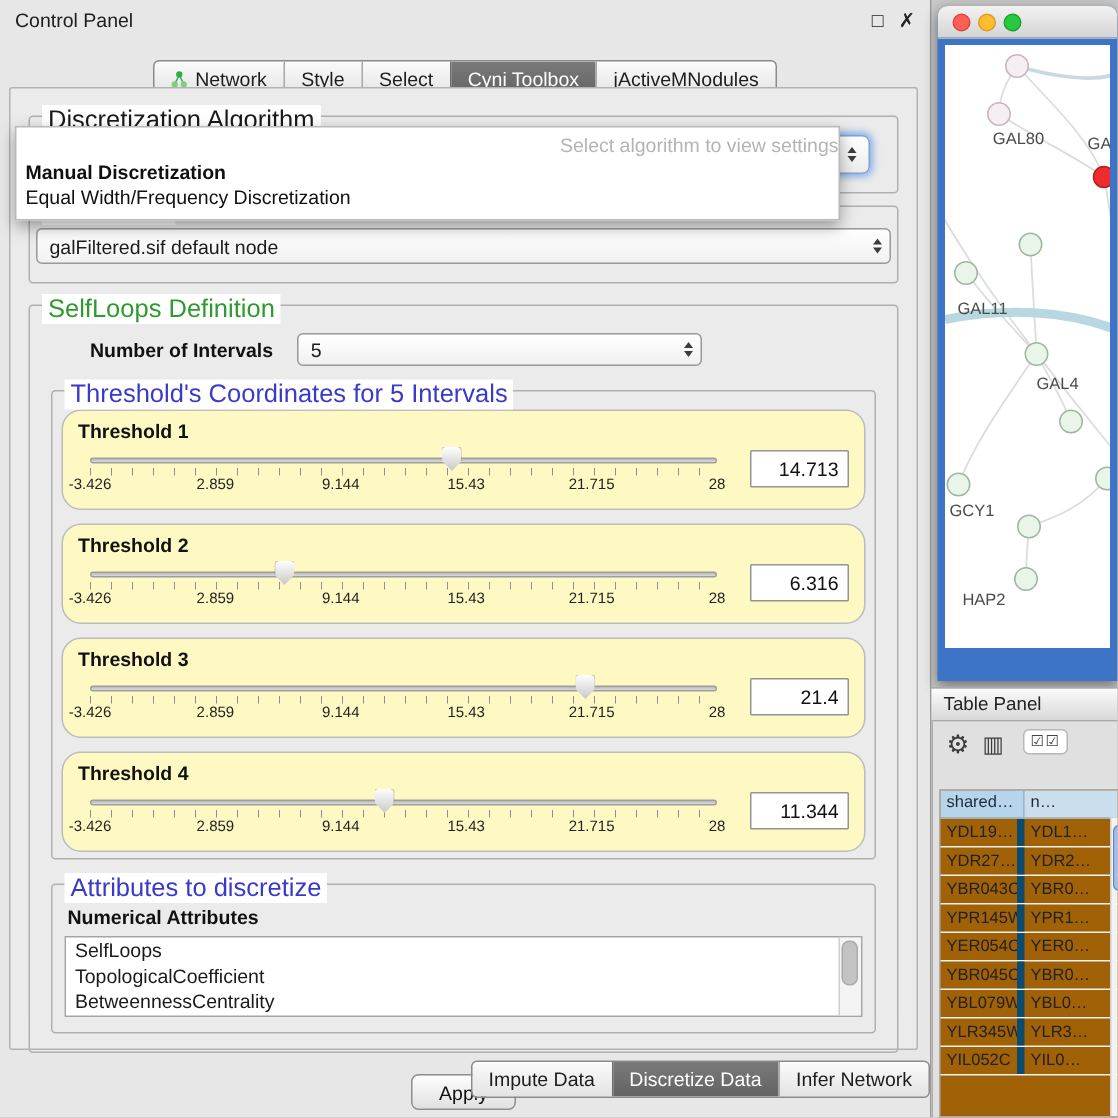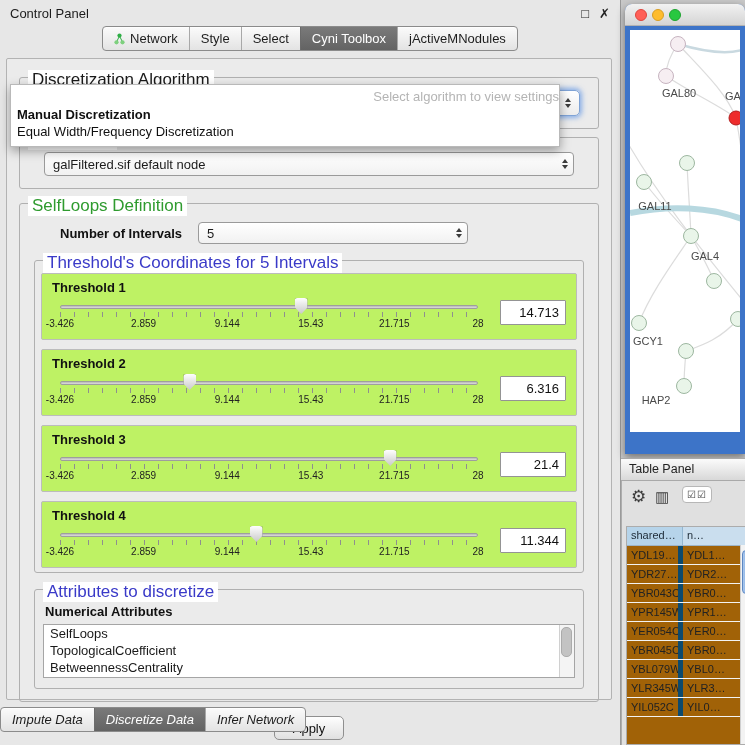--- a/index.html
+++ b/index.html
@@ -7,21 +7,21 @@
   #stage{position:relative;width:745px;height:745px;background:#c9c9c9;}
 
   
   .control-panel{position:absolute;left:0;top:0;width:620px;height:745px;
     background:#e7e7e7;border-right:1px solid #9a9a9a;}
   .cp-titlebar{height:26px;display:flex;align-items:center;padding:0 10px;font-size:13px;color:#1c1c1c;}
   .cp-title{flex:1;}
   .win-icons{display:flex;gap:10px;font-size:13px;color:#222;}
   .win-icons span{cursor:default;}
 
-  .tabbar-wrap{display:flex;justify-content:center;margin-top:0;}
+  .tabbar-wrap{display:flex;justify-content:center;margin-top:14px;}
   .segmented{display:inline-flex;border:1px solid #8b8b8b;border-radius:4px;overflow:hidden;
     background:linear-gradient(#fbfbfb,#e3e3e3);box-shadow:0 1px 1px rgba(255,255,255,.7) inset;}
   .segment{padding:4px 11px;font-size:13px;color:#1d1d1d;border-left:1px solid #a8a8a8;
     display:flex;align-items:center;gap:5px;white-space:nowrap;}
   .segment:first-child{border-left:none;}
   .segment.selected{background:linear-gradient(#7a7a7a,#636363);color:#fff;border-left-color:#6b6b6b;}
   .net-icon{display:inline-flex;}
 
   .inner{position:absolute;left:6px;top:58px;width:606px;height:642px;
     border:1px solid #b3b3b3;border-radius:2px;background:#ebebeb;padding-top:18px;box-sizing:border-box;}
@@ -43,29 +43,29 @@
   .algo-combo-cap{position:absolute;left:550px;top:90px;width:30px;height:26px;border-radius:5px;
     background:linear-gradient(#ffffff,#ececec);border:1px solid #7fa3d6;
     box-shadow:0 0 5px 2px rgba(105,155,230,.75);z-index:20;display:flex;align-items:center;justify-content:flex-end;padding-right:3px;box-sizing:border-box;}
   .algo-popup{position:absolute;left:10px;top:84px;width:548px;background:#ffffff;border:1px solid #b9b9b9;
     box-shadow:0 4px 10px rgba(0,0,0,.35);z-index:25;padding-bottom:6px;}
   .popup-prompt{text-align:right;color:#b4b4b4;font-size:13px;padding:4px 0 2px;}
   .popup-item{font-size:13px;color:#101010;padding:1px 6px;}
   .popup-item.bold{font-weight:bold;}
 
   .gb-tabledata{height:52px;margin-top:8px;}
-  .gb-tabledata .combo{margin:14px 24px 0;}
+  .gb-tabledata .combo{margin:14px 4px 0;}
 
   .gb-interval{margin-top:14px;padding-bottom:12px;}
   .intervals-row{display:flex;align-items:center;margin:18px 0 4px;}
   .intervals-label{font-weight:bold;font-size:13px;color:#111;margin-left:40px;}
   .intervals-combo{width:270px;margin-left:16px;height:22px;}
 
   .gb-thresholds{margin:16px 14px 0;padding-bottom:4px;}
-  .threshold-panel{border:1px solid #bcbcbc;border-radius:2px;margin:9px 6px 0;padding:4px 8px 2px;background:#bef264;}
+  .threshold-panel{border:1px solid #bcbcbc;border-radius:13px;margin:9px 6px 0;padding:4px 8px 2px;background:#fef9c3;}
   .gb-thresholds .threshold-panel:first-of-type{margin-top:12px;}
   .th-label{font-size:13px;font-weight:bold;color:#111;margin:2px 0 0 2px;}
   .th-row{display:flex;align-items:center;}
   .slider{position:relative;flex:1;height:42px;}
   .track{position:absolute;left:10px;right:10px;top:10px;height:4px;border-radius:2px;
     background:linear-gradient(#b9b9b9,#dcdcdc);border:1px solid #9e9e9e;box-sizing:border-box;}
   .ticks{position:absolute;left:10px;right:10px;top:17px;height:5px;
     background:repeating-linear-gradient(90deg,#8f8f8f 0,#8f8f8f 1px,transparent 1px,transparent 14px);}
   .thumb{position:absolute;top:3px;width:13px;height:16px;transform:translateX(-50%);
     background:linear-gradient(#fefefe,#c9c9c9);border-radius:3px 3px 0 0;
@@ -80,21 +80,21 @@
   .attrs-label{font-size:13px;font-weight:bold;color:#111;margin:14px 0 5px 10px;}
   .listbox{position:relative;margin:0 8px;border:1px solid #a5a5a5;background:#fff;height:52px;overflow:hidden;}
   .list-item{font-size:13px;color:#1a1a1a;line-height:17px;padding-left:6px;white-space:nowrap;}
   .list-scrollbar{position:absolute;right:0;top:0;bottom:0;width:14px;background:#f4f4f4;border-left:1px solid #d0d0d0;}
   .list-scroll-thumb{position:absolute;top:2px;right:2px;width:9px;height:28px;border-radius:5px;background:#c3c3c3;border:1px solid #ababab;}
 
   .apply-btn{display:block;margin:14px auto 0;min-width:70px;height:24px;border-radius:5px;
     border:1px solid #8f8f8f;background:linear-gradient(#fefefe,#e0e0e0);font-size:13px;color:#111;
     font-family:"Liberation Sans",sans-serif;padding:0 14px;}
 
-  .bottom-tabbar-wrap{position:absolute;left:0;right:0;bottom:13px;display:flex;justify-content:flex-start;font-style:italic;}
+  .bottom-tabbar-wrap{position:absolute;left:0;right:0;bottom:13px;display:flex;justify-content:flex-end;}
 
   
   .network-window{position:absolute;left:625px;top:4px;width:120px;height:450px;border-radius:7px 7px 0 0;
     background:#3d74c8;box-shadow:0 3px 9px rgba(0,0,0,.45);}
   .nw-titlebar{height:22px;border-radius:7px 7px 0 0;background:linear-gradient(#f2f2f2,#d4d4d4);
     border-bottom:1px solid #b2b2b2;display:flex;align-items:center;padding-left:10px;gap:5px;box-sizing:border-box;}
   .light{width:12px;height:12px;border-radius:50%;box-sizing:border-box;}
   .light.red{background:#ff5f57;border:1px solid #df443c;}
   .light.yellow{background:#febc2e;border:1px solid #d89d22;}
   .light.green{background:#28c840;border:1px solid #1da32f;}

